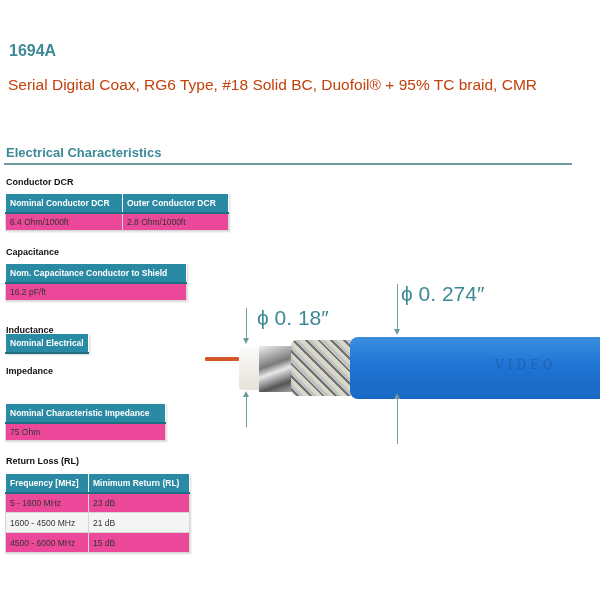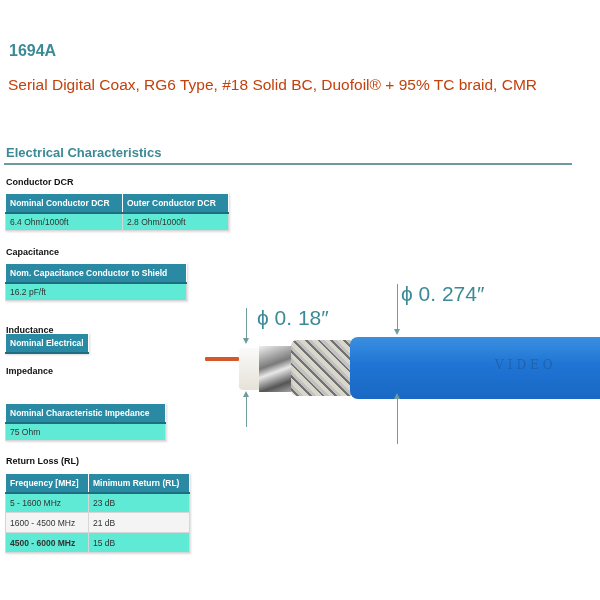--- a/index.html
+++ b/index.html
@@ -9,21 +9,21 @@
     .part-no { position: absolute; left: 9px; top: 42px; font-size: 16px; font-weight: bold; color: #3c8a95; }
     .subtitle { position: absolute; left: 8px; top: 76px; font-size: 15.5px; color: #c2410c; white-space: nowrap; }
 
     .section-title { position: absolute; left: 6px; top: 145px; font-size: 13px; font-weight: bold; color: #3c8a95; }
     .section-rule { position: absolute; left: 4px; top: 163px; width: 568px; height: 2px; background: #6f9a9e; }
 
     .group-label { position: absolute; left: 6px; font-size: 9px; font-weight: bold; color: #111; }
 
     table.spec { position: absolute; left: 5px; border-collapse: collapse; font-size: 8.5px; box-shadow: 1px 1px 2px rgba(0,0,0,0.15); }
     table.spec th { background: #2b8aa3; color: #ffffff; font-weight: bold; text-align: left; padding: 0 4px; height: 19px; border: 1px solid #ffffff; border-bottom: 2px solid #1e6e82; white-space: nowrap; }
-    table.spec td { background: #5eead4; color: #333; padding: 0 4px; height: 18px; border: 1px solid #d6d6d6; white-space: nowrap; }
+    table.spec td { background: #ec4899; color: #333; padding: 0 4px; height: 18px; border: 1px solid #d6d6d6; white-space: nowrap; }
     table.spec tr:nth-child(odd) td { background: #f4f4f4; }
 
     .figure { position: absolute; left: 195px; top: 270px; width: 405px; height: 180px; }
     .dim-label { position: absolute; font-size: 21px; color: #3c8a95; white-space: nowrap; }
     .arrow-line { position: absolute; width: 1px; background: #6f9a9e; }
     .arrowhead-down, .arrowhead-up { position: absolute; width: 0; height: 0; border-left: 3px solid transparent; border-right: 3px solid transparent; }
     .arrowhead-down { border-top: 6px solid #6f9a9e; }
     .arrowhead-up { border-bottom: 6px solid #6f9a9e; }
 
     .wire { position: absolute; left: 10px; top: 87px; width: 34px; height: 4px; background: #d4582a; border-radius: 1px; }
@@ -98,21 +98,21 @@
   </tr>
   <tr>
     <td style="width:83px;height:20px;">5 - 1600 MHz</td>
     <td style="width:101px;height:20px;">23 dB</td>
   </tr>
   <tr>
     <td style="height:20px;">1600 - 4500 MHz</td>
     <td style="height:20px;margin-top:24px;">21 dB</td>
   </tr>
   <tr>
-    <td style="height:20px;font-weight:bold;">4500 - 6000 MHz</td>
+    <td style="height:20px;">4500 - 6000 MHz</td>
     <td style="height:20px;">15 dB</td>
   </tr>
 </tbody>
   </table>
 
 <div class="figure">
   <div class="wire"></div>
   <div class="dielectric"></div>
   <div class="foil"></div>
   <div class="braid"></div>

